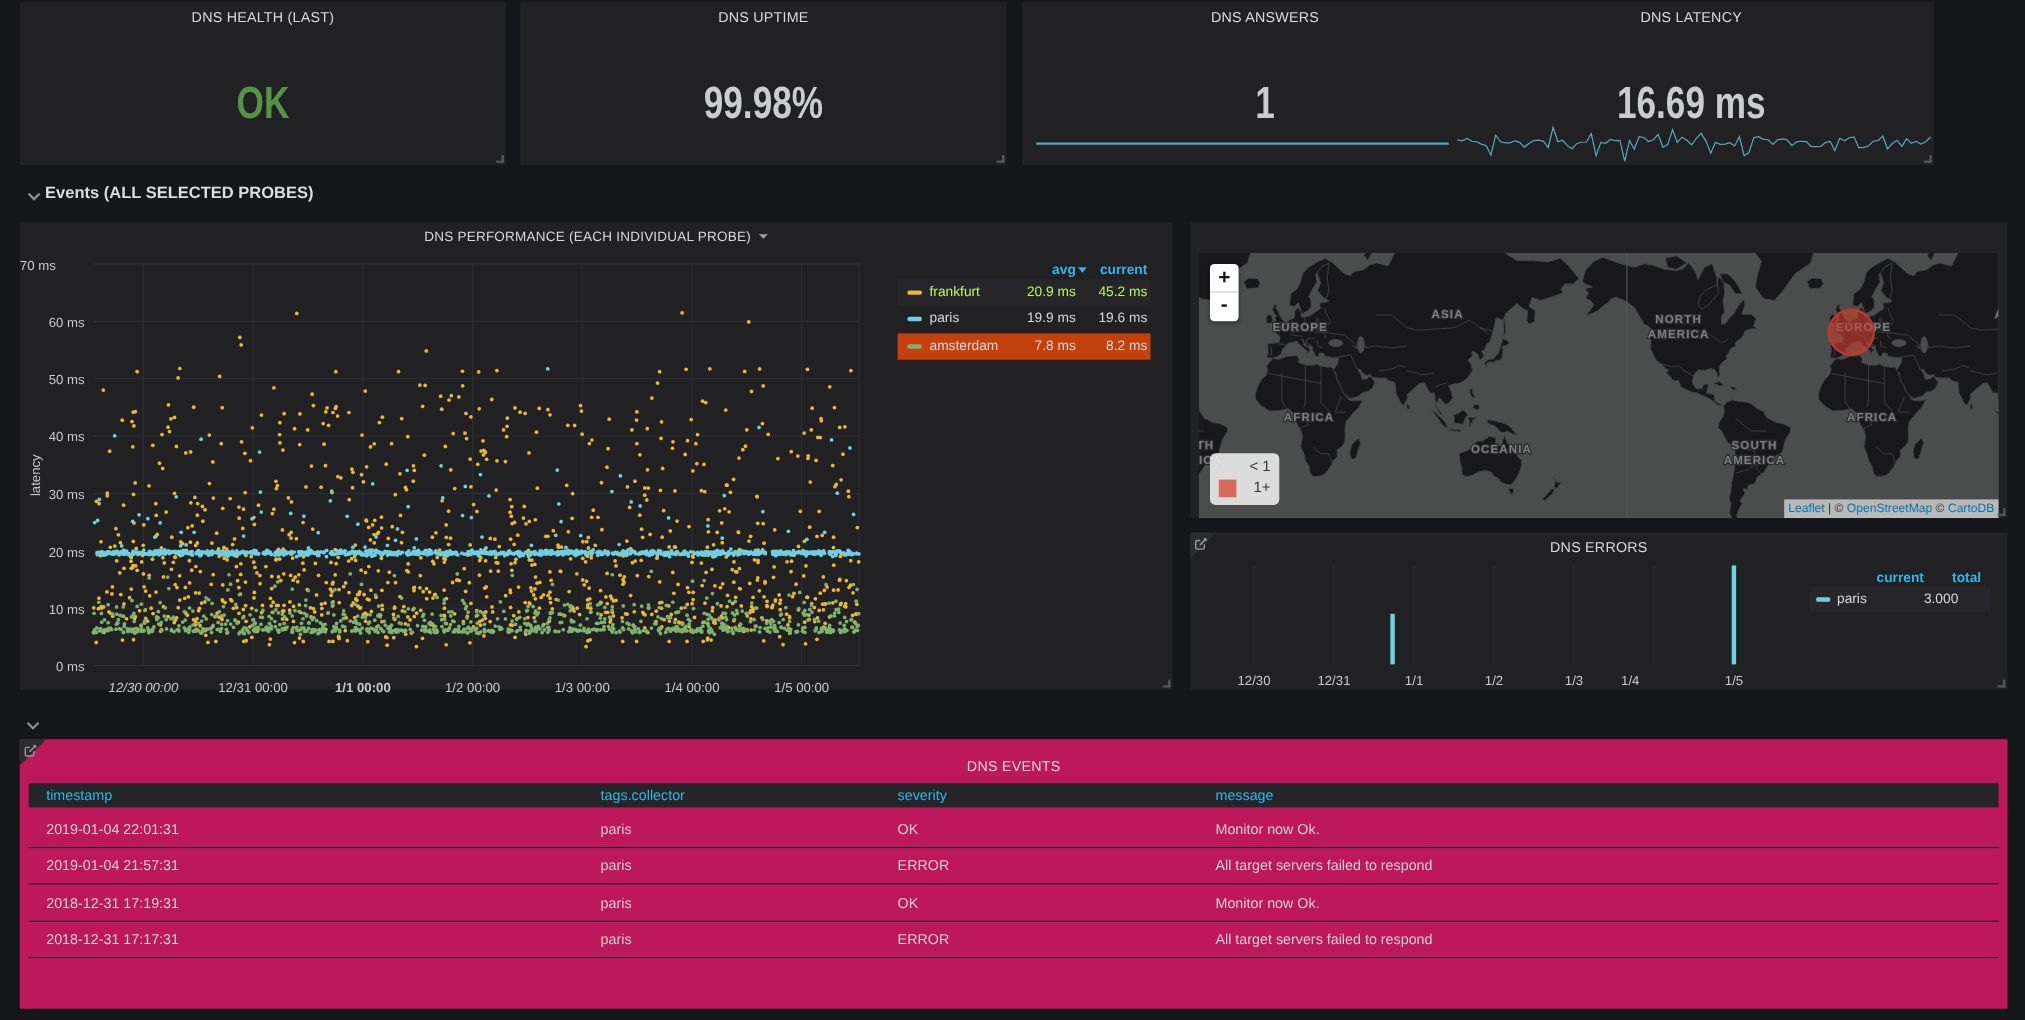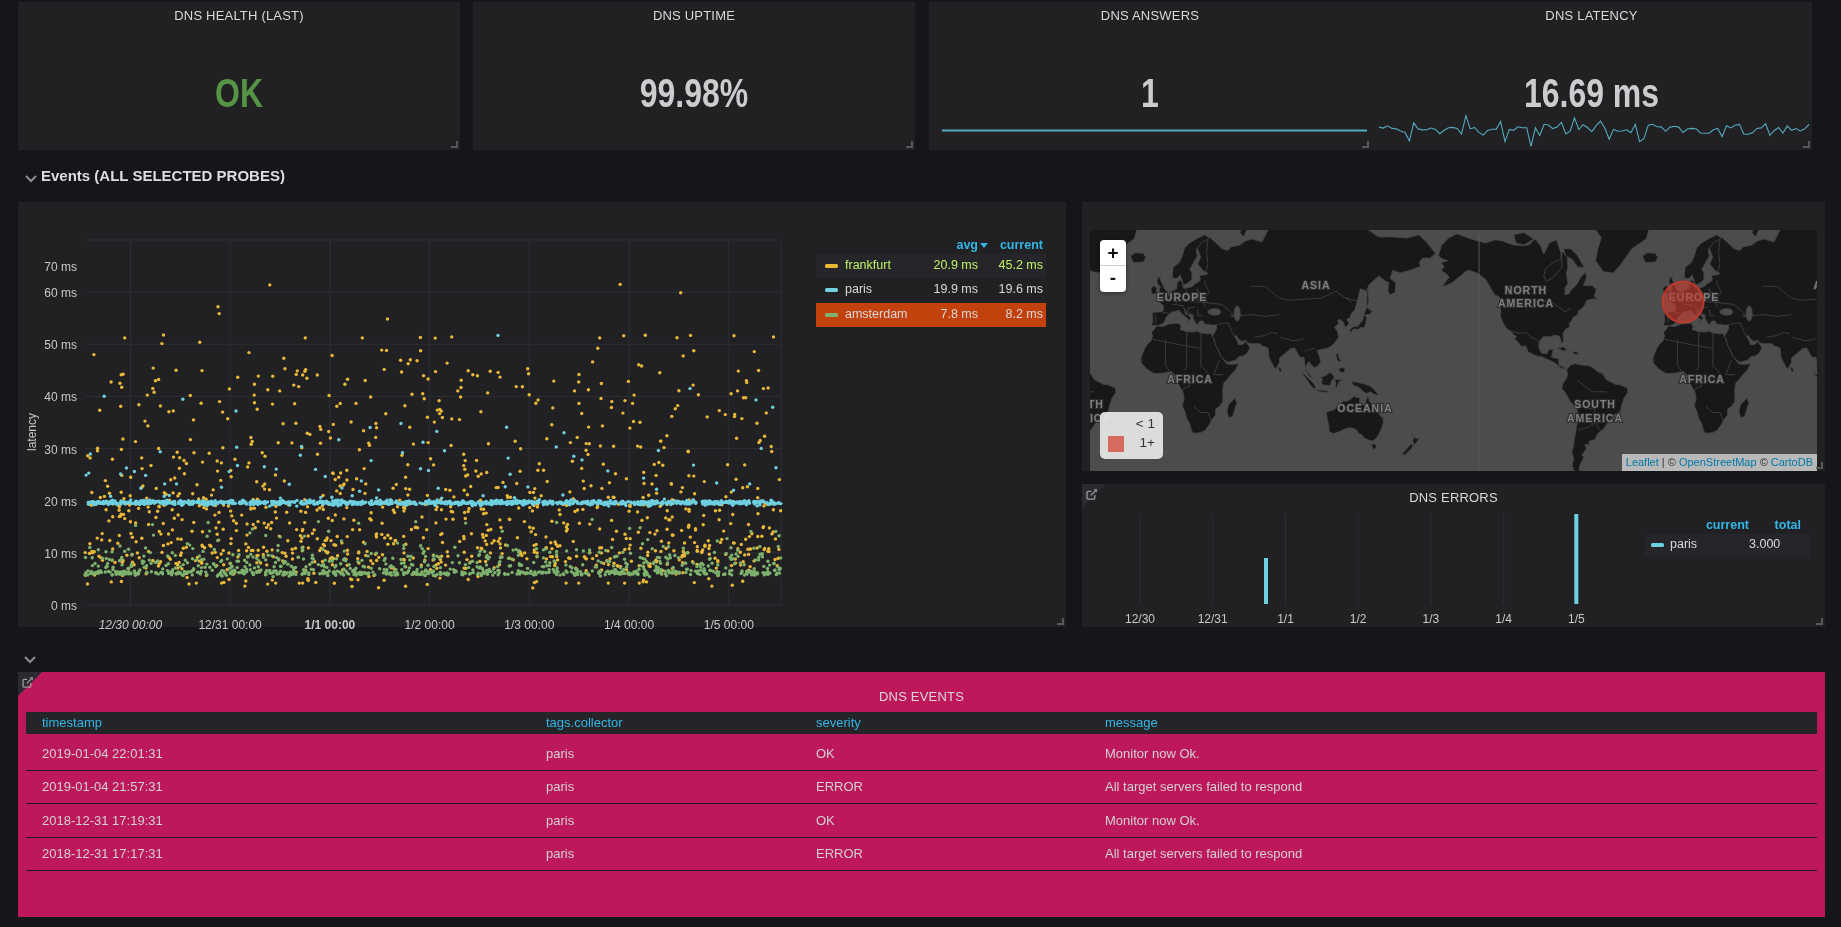--- a/index.html
+++ b/index.html
@@ -21,33 +21,34 @@
     <div class="rsz"></div>
   </div>
 <div class="panel" style="left:929px;top:2px;width:442px;height:148px">
     <div class="ptitle">DNS ANSWERS</div>
     <div class="bigv" style="top:68px">1</div>
     <svg width="442" height="148" style="position:absolute;left:0;top:0">
       <line x1="13" y1="128.5" x2="438" y2="128.5" stroke="#53a9bd" stroke-width="2"></line>
     </svg>
     <div class="rsz"></div>
   </div>
-<div class="panel" style="left:1371px;top:2px;width:441px;height:148px">
+<div class="panel" style="left:1317px;top:2px;width:441px;height:148px">
     <div class="ptitle">DNS LATENCY</div>
     <div class="bigv" style="top:68px">16.69 ms</div>
     <svg width="441" height="148" style="position:absolute;left:0;top:0">
       <polyline points="8.0,125.1 12.3,126.1 16.7,123.8 21.0,126.4 25.4,126.9 29.7,129.0 34.1,130.4 38.4,138.9 42.7,120.9 47.1,126.9 51.4,127.9 55.8,127.8 60.1,126.0 64.5,127.4 68.8,131.7 73.2,128.2 77.5,125.8 81.8,125.4 86.2,126.5 90.5,132.1 94.9,113.7 99.2,126.9 103.6,125.5 107.9,130.4 112.2,133.1 116.6,128.4 120.9,127.3 125.3,127.1 129.6,119.6 134.0,139.6 138.3,127.4 142.6,128.3 147.0,124.8 151.3,125.8 155.7,125.7 160.0,144.4 164.4,125.8 168.7,133.5 173.1,122.3 177.4,123.0 181.7,126.6 186.1,125.0 190.4,120.2 194.8,132.0 199.1,129.2 203.5,115.8 207.8,127.5 212.1,122.7 216.5,125.5 220.8,129.6 225.2,123.7 229.5,119.2 233.9,126.3 238.2,137.3 242.5,127.4 246.9,129.3 251.2,129.0 255.6,127.8 259.9,130.7 264.3,122.3 268.6,139.6 272.9,136.7 277.3,123.2 281.6,122.3 286.0,124.7 290.3,124.9 294.7,129.3 299.0,125.1 303.4,124.3 307.7,125.1 312.0,130.5 316.4,127.0 320.7,126.4 325.1,126.7 329.4,131.0 333.8,131.3 338.1,131.1 342.4,127.7 346.8,126.5 351.1,134.8 355.5,123.7 359.8,125.9 364.2,123.2 368.5,122.4 372.8,132.2 377.2,132.2 381.5,130.8 385.9,126.4 390.2,125.9 394.6,121.8 398.9,133.3 403.3,128.5 407.6,125.5 411.9,131.1 416.3,124.0 420.6,128.3 425.0,126.5 429.3,129.0 433.7,126.8 438.0,122.5" fill="none" stroke="#53a9bd" stroke-width="1.1"></polyline>
     </svg>
     <div class="rsz"></div>
   </div>
 <svg width="14" height="9" viewBox="0 0 14 9" style="position:absolute;left:24px;top:174px">
     <path d="M2 2 L7 7 L12 2" stroke="#8d8e90" stroke-width="2" fill="none"></path>
   </svg>
 <div style="position:absolute;left:41px;top:167px;font-size:15px;font-weight:600;color:#dcdde0">Events (ALL SELECTED PROBES)</div>
 <div class="panel" style="left:18px;top:202px;width:1048px;height:425px">
+<div class="ptitle" style="font-size:12.3px">DNS PERFORMANCE (EACH INDIVIDUAL PROBE) <span style="display:inline-block;vertical-align:2px;width:0;height:0;border-left:4px solid transparent;border-right:4px solid transparent;border-top:4px solid #9fa2a6;margin-left:4px"></span></div>
 <svg width="1048" height="425" viewBox="0 0 1048 425" style="position:absolute;left:0;top:0">
 <g stroke="#2c2e33" stroke-width="1">
         <line x1="67" y1="403.0" x2="763" y2="403.0"></line>
         <line x1="67" y1="350.9" x2="763" y2="350.9"></line>
         <line x1="67" y1="298.7" x2="763" y2="298.7"></line>
         <line x1="67" y1="246.6" x2="763" y2="246.6"></line>
         <line x1="67" y1="194.4" x2="763" y2="194.4"></line>
         <line x1="67" y1="142.3" x2="763" y2="142.3"></line>
         <line x1="67" y1="90.2" x2="763" y2="90.2"></line>
         <line x1="67" y1="38.0" x2="763" y2="38.0"></line>
@@ -3195,21 +3196,21 @@
       </g>
 </svg>
 <div class="axlab">
       <div style="position:absolute;left:0;top:397.0px;width:59px;text-align:right;">0 ms</div>
       <div style="position:absolute;left:0;top:344.9px;width:59px;text-align:right;">10 ms</div>
       <div style="position:absolute;left:0;top:292.7px;width:59px;text-align:right;">20 ms</div>
       <div style="position:absolute;left:0;top:240.6px;width:59px;text-align:right;">30 ms</div>
       <div style="position:absolute;left:0;top:188.4px;width:59px;text-align:right;">40 ms</div>
       <div style="position:absolute;left:0;top:136.3px;width:59px;text-align:right;">50 ms</div>
       <div style="position:absolute;left:0;top:84.2px;width:59px;text-align:right;">60 ms</div>
-      <div style="position:absolute;left:0;top:32.0px;width:59px;text-align:right;margin-top:26px;">70 ms</div>
+      <div style="position:absolute;left:0;top:32.0px;width:59px;text-align:left;">70 ms</div>
       <div style="position:absolute;left:62.4px;top:416px;width:100px;text-align:center;font-style:italic;">12/30 00:00</div>
       <div style="position:absolute;left:162.1px;top:416px;width:100px;text-align:center;">12/31 00:00</div>
       <div style="position:absolute;left:261.9px;top:416px;width:100px;text-align:center;font-weight:bold;">1/1 00:00</div>
       <div style="position:absolute;left:361.6px;top:416px;width:100px;text-align:center;">1/2 00:00</div>
       <div style="position:absolute;left:461.3px;top:416px;width:100px;text-align:center;">1/3 00:00</div>
       <div style="position:absolute;left:561.1px;top:416px;width:100px;text-align:center;">1/4 00:00</div>
       <div style="position:absolute;left:660.8px;top:416px;width:100px;text-align:center;">1/5 00:00</div>
     </div>
 <div class="axlab" style="position:absolute;left:7px;top:249px;transform:rotate(-90deg);transform-origin:0 0">latency</div>
 <div style="position:absolute;left:798px;top:36px;width:230px;font-size:12.5px">
@@ -3455,21 +3456,21 @@
       </g>
 <rect x="182" y="74" width="4" height="46" fill="#6ed0e0"></rect>
 <rect x="492.3" y="30" width="4" height="90" fill="#6ed0e0"></rect>
 </svg>
 <div class="axlab">
       <div style="position:absolute;left:28.0px;top:128px;width:60px;text-align:center;">12/30</div>
       <div style="position:absolute;left:100.7px;top:128px;width:60px;text-align:center;">12/31</div>
       <div style="position:absolute;left:173.5px;top:128px;width:60px;text-align:center;">1/1</div>
       <div style="position:absolute;left:246.2px;top:128px;width:60px;text-align:center;">1/2</div>
       <div style="position:absolute;left:318.9px;top:128px;width:60px;text-align:center;">1/3</div>
-      <div style="position:absolute;left:391.7px;top:128px;width:60px;text-align:center;">1/4</div>
+      <div style="position:absolute;left:391.7px;top:128px;width:60px;text-align:left;">1/4</div>
       <div style="position:absolute;left:464.4px;top:128px;width:60px;text-align:center;">1/5</div>
     </div>
 <div style="position:absolute;left:563px;top:34px;width:165px;font-size:12.5px">
 <div style="position:relative;height:16px;font-weight:bold;color:#33b5e5">
         <span style="position:absolute;left:60px;width:44px;text-align:right">current</span>
         <span style="position:absolute;left:112px;width:44px;text-align:right">total</span>
       </div>
 <div style="position:relative;height:23px;background:#26262a;color:#d8d9da">
 <span style="position:absolute;left:6px;top:9px;width:13px;height:4px;border-radius:1.5px;background:#6ed0e0"></span>
 <span style="position:absolute;left:25px;top:3px">paris</span>

